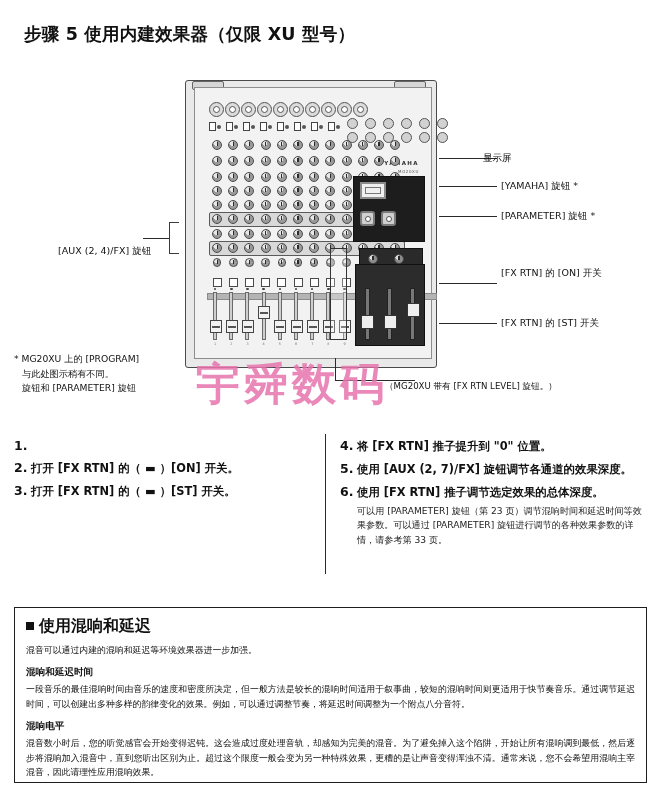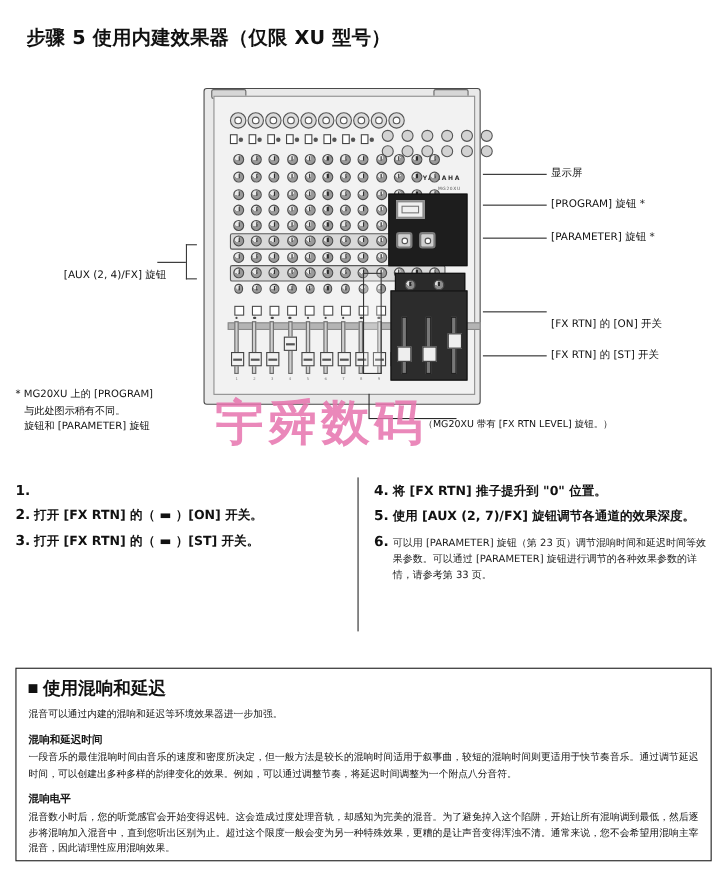--- a/index.html
+++ b/index.html
@@ -802,24 +802,24 @@
     <div class="lead h" style="left:256px;top:140px;width:58px;"></div>
     <div class="lead h" style="left:256px;top:207px;width:58px;"></div>
     <div class="lead h" style="left:256px;top:247px;width:58px;"></div>
 
     <div class="lead v" style="left:152px;top:282px;height:22px;"></div>
     <div class="lead h" style="left:152px;top:304px;width:80px;"></div>
   </div>
 
   <div class="callout" style="left:58px;top:245px;">[AUX (2, 4)/FX] 旋钮</div>
 
-  <div class="callout" style="left:501px;top:152px;">显示屏</div>
-  <div class="callout" style="left:501px;top:180px;">[PROGRAM] 旋钮 *</div>
+  <div class="callout" style="left:483px;top:152px;">显示屏</div>
+  <div class="callout" style="left:501px;top:180px;">[YAMAHA] 旋钮 *</div>
   <div class="callout" style="left:501px;top:210px;">[PARAMETER] 旋钮 *</div>
-  <div class="callout" style="left:501px;top:289px;">[FX RTN] 的 [ON] 开关</div>
+  <div class="callout" style="left:501px;top:267px;">[FX RTN] 的 [ON] 开关</div>
   <div class="callout" style="left:501px;top:317px;">[FX RTN] 的 [ST] 开关</div>
 
   <div class="footnote">
     <span>* MG20XU 上的 [PROGRAM]</span>
     <span class="ind">与此处图示稍有不同。</span>
     <span class="ind">旋钮和 [PARAMETER] 旋钮</span>
   </div>
 
   <div class="fxcap">
     <div>（MG20XU 带有 [FX RTN LEVEL] 旋钮。）</div>
@@ -858,20 +858,21 @@
     </div>
     <div class="step">
       <div class="step-num">5.</div>
       <div class="step-body">
         <div class="step-head">使用 [AUX (2, 7)/FX] 旋钮调节各通道的效果深度。</div>
       </div>
     </div>
     <div class="step">
       <div class="step-num">6.</div>
       <div class="step-body">
+        <div class="step-head">使用 [FX RTN] 推子调节选定效果的总体深度。</div>
         <div class="step-sub">可以用 [PARAMETER] 旋钮（第 23 页）调节混响时间和延迟时间等效果参数。可以通过 [PARAMETER] 旋钮进行调节的各种效果参数的详情，请参考第 33 页。</div>
       </div>
     </div>
   </div>
 
   <div class="box">
     <div class="box-title">
       <span class="sq"></span><span>使用混响和延迟</span>
     </div>
     <div class="box-lead">混音可以通过内建的混响和延迟等环境效果器进一步加强。</div>

